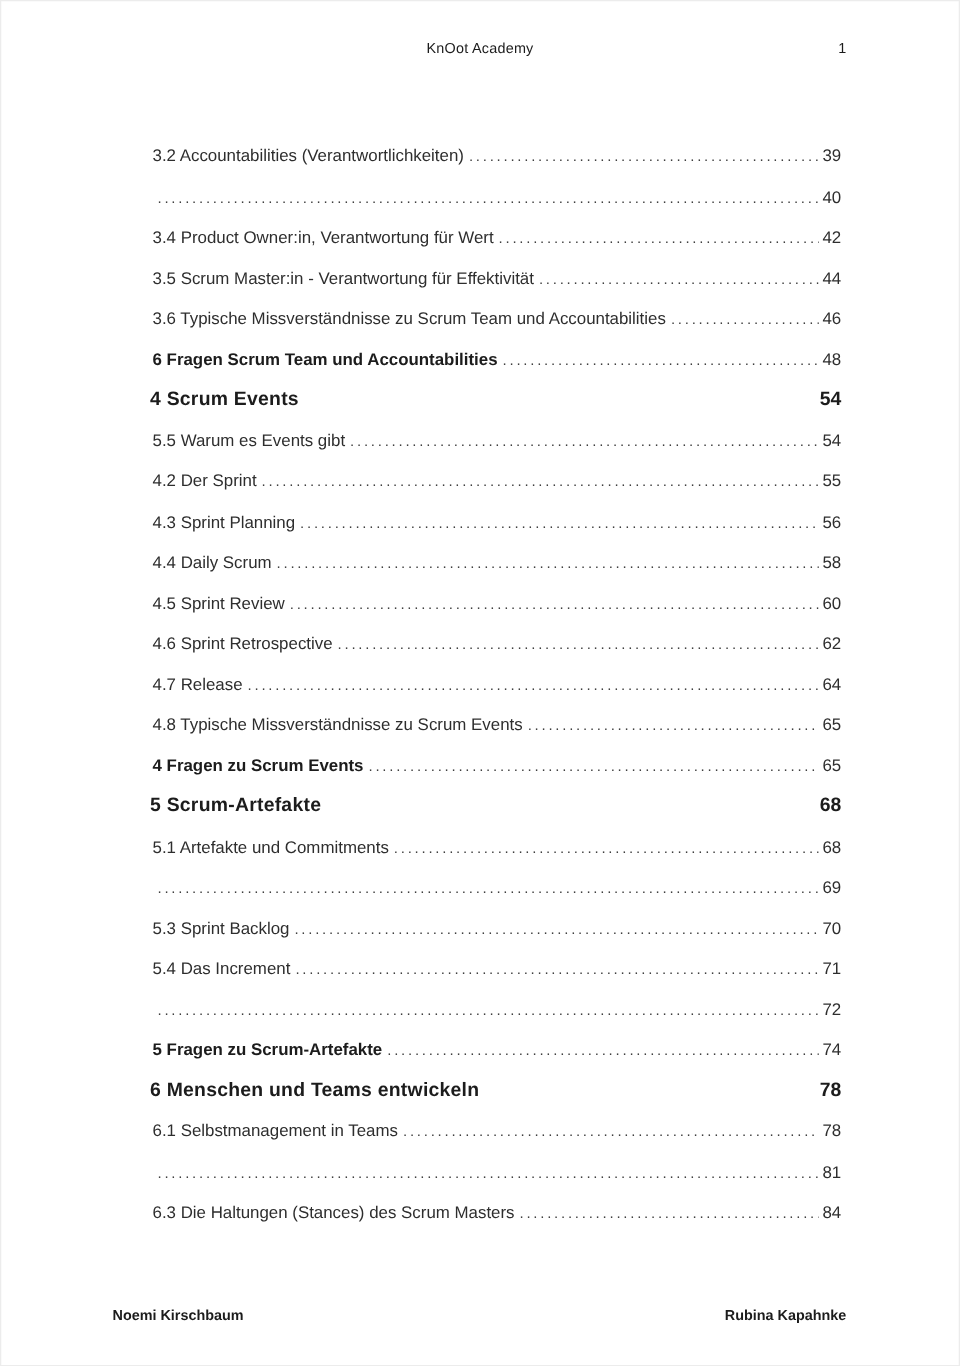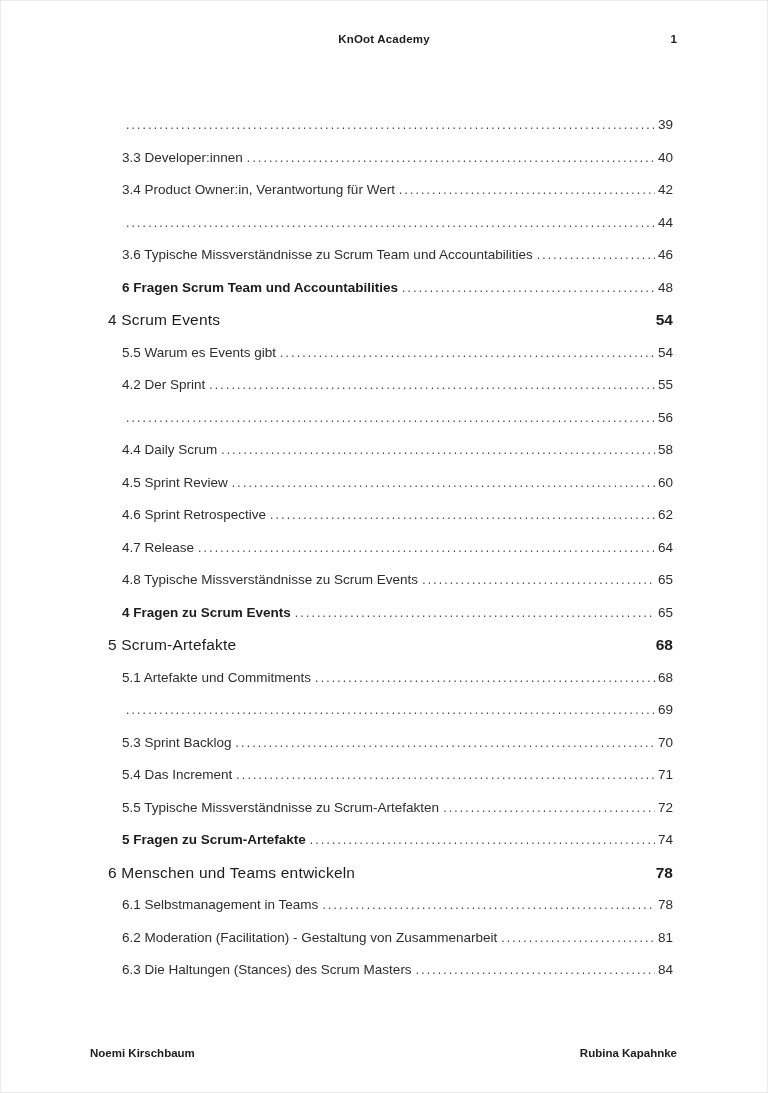--- a/index.html
+++ b/index.html
@@ -13,21 +13,21 @@
     overflow: hidden;
   }
 
   
   .page-header {
     position: absolute;
     top: 32px; left: 0; right: 0;
     height: 14px;
     line-height: 14px;
     font-size: 11.5px;
-    font-weight: bold;
+    font-weight: normal;
     color: var(--bold, #1c1c1c);
   }
   .page-header .header-title {
     position: absolute; left: 0; right: 0;
     text-align: center;
     letter-spacing: 0.2px;
   }
   .page-header .header-pagenum {
     position: absolute; right: 91px;
   }
@@ -51,23 +51,24 @@
     font-size: 13.5px;
     color: var(--text, #2e2e2e);
   }
   .sub-bold .toc-title {
     font-size: 13.5px;
     font-weight: bold;
     color: var(--bold, #1c1c1c);
   }
   .chapter .toc-title {
     font-size: 15.5px;
-    font-weight: normal;
+    font-weight: bold;
     letter-spacing: 0.2px;
     color: var(--bold, #1c1c1c);
+    margin-left: 12px;
   }
   .toc-leader {
     flex: 1;
     overflow: hidden;
     white-space: nowrap;
     font-size: 12px;
     letter-spacing: 2.2px;
     margin: 0 1px 0 4px;
     color: var(--dots, #3f3f3f);
   }
@@ -101,34 +102,35 @@
 </head>
 <body style="background: rgb(255, 255, 255);">
 
 <header class="page-header">
   <span class="header-title">KnOot Academy</span>
   <span class="header-pagenum">1</span>
 </header>
 
 <main class="toc" id="toc">
     <div class="toc-row sub">
+    <span class="toc-title">3.2 Accountabilities (Verantwortlichkeiten)</span>
     <span class="toc-leader">........................................................................................................................................................................................................</span>
     <span class="toc-page">39</span>
   </div>
     <div class="toc-row sub">
-    <span class="toc-title">3.3 Developer:innen</span>
     <span class="toc-leader">........................................................................................................................................................................................................</span>
     <span class="toc-page">40</span>
   </div>
     <div class="toc-row sub">
     <span class="toc-title">3.4 Product Owner:in, Verantwortung für Wert</span>
     <span class="toc-leader">........................................................................................................................................................................................................</span>
     <span class="toc-page">42</span>
   </div>
     <div class="toc-row sub">
+    <span class="toc-title">3.5 Scrum Master:in - Verantwortung für Effektivität</span>
     <span class="toc-leader">........................................................................................................................................................................................................</span>
     <span class="toc-page">44</span>
   </div>
     <div class="toc-row sub">
     <span class="toc-title">3.6 Typische Missverständnisse zu Scrum Team und Accountabilities</span>
     <span class="toc-leader">........................................................................................................................................................................................................</span>
     <span class="toc-page">46</span>
   </div>
     <div class="toc-row sub-bold">
     <span class="toc-title">6 Fragen Scrum Team und Accountabilities</span>
@@ -144,20 +146,21 @@
     <span class="toc-title">5.5 Warum es Events gibt</span>
     <span class="toc-leader">........................................................................................................................................................................................................</span>
     <span class="toc-page">54</span>
   </div>
     <div class="toc-row sub">
     <span class="toc-title">4.2 Der Sprint</span>
     <span class="toc-leader">........................................................................................................................................................................................................</span>
     <span class="toc-page">55</span>
   </div>
     <div class="toc-row sub">
+    <span class="toc-title">4.3 Sprint Planning</span>
     <span class="toc-leader">........................................................................................................................................................................................................</span>
     <span class="toc-page">56</span>
   </div>
     <div class="toc-row sub">
     <span class="toc-title">4.4 Daily Scrum</span>
     <span class="toc-leader">........................................................................................................................................................................................................</span>
     <span class="toc-page">58</span>
   </div>
     <div class="toc-row sub">
     <span class="toc-title">4.5 Sprint Review</span>
@@ -202,41 +205,39 @@
     <span class="toc-title">5.3 Sprint Backlog</span>
     <span class="toc-leader">........................................................................................................................................................................................................</span>
     <span class="toc-page">70</span>
   </div>
     <div class="toc-row sub">
     <span class="toc-title">5.4 Das Increment</span>
     <span class="toc-leader">........................................................................................................................................................................................................</span>
     <span class="toc-page">71</span>
   </div>
     <div class="toc-row sub">
-    <span class="toc-title">5.5 Typische Missverständnisse zu Scrum-Artefakten</span>
     <span class="toc-leader">........................................................................................................................................................................................................</span>
     <span class="toc-page">72</span>
   </div>
     <div class="toc-row sub-bold">
     <span class="toc-title">5 Fragen zu Scrum-Artefakte</span>
     <span class="toc-leader">........................................................................................................................................................................................................</span>
     <span class="toc-page">74</span>
   </div>
     <div class="toc-row chapter">
     <span class="toc-title">6 Menschen und Teams entwickeln</span>
     <span class="toc-leader">........................................................................................................................................................................................................</span>
     <span class="toc-page">78</span>
   </div>
     <div class="toc-row sub">
     <span class="toc-title">6.1 Selbstmanagement in Teams</span>
     <span class="toc-leader">........................................................................................................................................................................................................</span>
     <span class="toc-page">78</span>
   </div>
     <div class="toc-row sub">
-    <span class="toc-title">6.2 Moderation (Facilitation) - Gestaltung von Zusammenarbeit</span>
     <span class="toc-leader">........................................................................................................................................................................................................</span>
     <span class="toc-page">81</span>
   </div>
     <div class="toc-row sub">
     <span class="toc-title">6.3 Die Haltungen (Stances) des Scrum Masters</span>
     <span class="toc-leader">........................................................................................................................................................................................................</span>
     <span class="toc-page">84</span>
   </div>
   </main>
 

